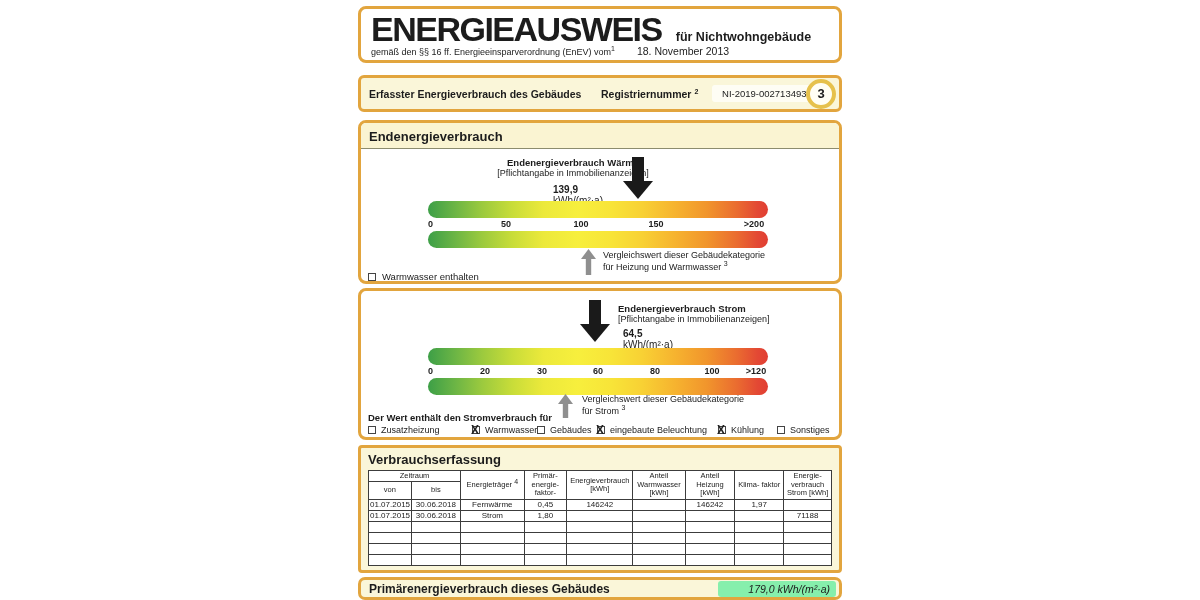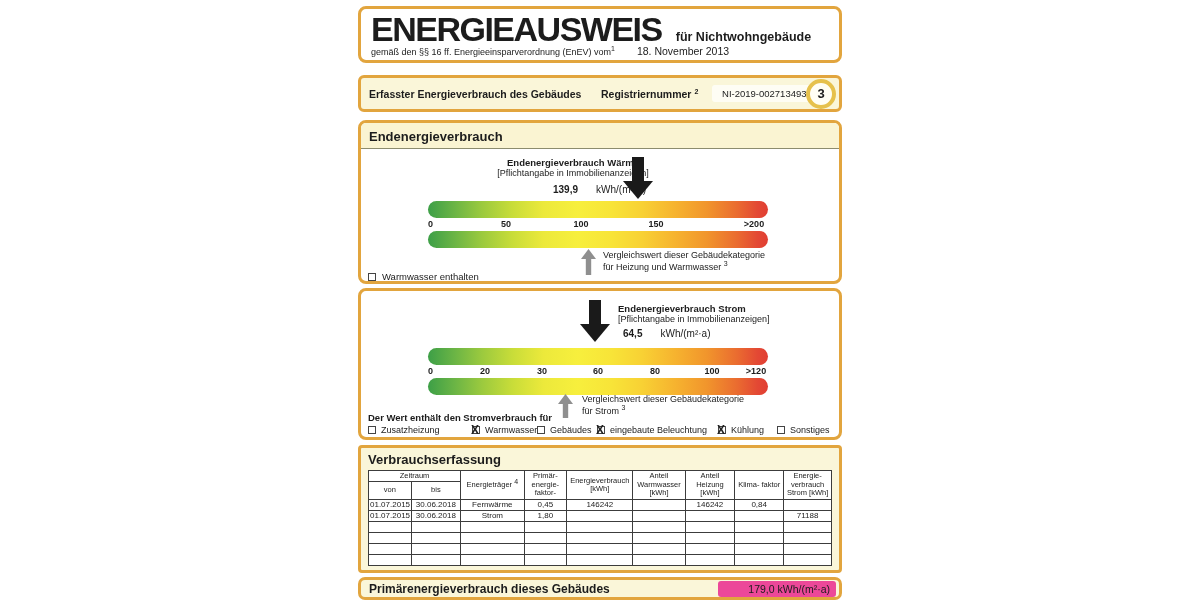--- a/index.html
+++ b/index.html
@@ -36,21 +36,21 @@
   .sect-title-strip { background:#faf4d2; border-bottom:1px solid #8c8c6e;
                       border-radius:5px 5px 0 0; padding:4px 8px 3px; }
   .sect-title { font-size:13px; font-weight:bold; }
   .scalebox1 { height:164px; margin-bottom:4px; }
   .scalebox1 .content { position:relative; height:136px; }
   .scalebox2 { height:152px; margin-bottom:5px; position:relative; }
 
   .abs { position:absolute; }
   .lbl-b { font-size:9.5px; font-weight:bold; line-height:11px; }
   .lbl-n { font-size:9px; line-height:11px; }
-  .val-row { display:flex; gap:18px; font-size:10px; }
+  .val-row { display:flex; font-size:10px;flex-direction:column; }
   .val-num { font-weight:bold; }
 
   .bar { height:17px; width:340px; border-radius:9px;
          background:linear-gradient(90deg,#3d9f47 0%,#6cb545 8%,#9cca3e 16%,
             #c9dd39 25%,#ece93b 34%,#f7ef3d 44%,#f8e438 54%,#f8d134 63%,
             #f6b22f 73%,#f1952c 82%,#ea6b30 91%,#e34834 97%,#e13e33 100%); }
   .ticks { width:340px; height:11px; font-size:9px; font-weight:bold; }
   .tick { position:absolute; top:0; transform:translateX(-50%); }
   .tick.first { transform:none; }
 
@@ -73,22 +73,22 @@
        font-size:7.5px; font-weight:normal; text-align:center; vertical-align:middle;
        padding:0 1px; line-height:8.5px; overflow:hidden; }
   table.verb-t td { font-size:8px; height:11px; }
   tr.hrow1 th { height:11px; }
   tr.hrow2 th { height:18px; }
 
   
   .prim { height:23px; display:flex; align-items:center; padding:0 3px 0 8px;
           border-radius:7px; }
   .prim-label { font-size:12px; font-weight:bold; flex:1; }
-  .prim-val { background:#ec4899; border-radius:3px; font-size:10.5px;
-              padding:2px 6px; min-width:118px; text-align:right; }
+  .prim-val { background:#86efac; border-radius:3px; font-size:10.5px;
+              padding:2px 6px; min-width:118px; text-align:right;font-style:italic; }
 </style>
 </head>
 <body>
 
 <div class="page">
 
   <div class="box hdr">
     <div class="hdr-row1">
       <span class="hdr-title">ENERGIEAUSWEIS</span>
       <span class="hdr-sub">für Nichtwohngebäude</span>
@@ -215,21 +215,21 @@
         <th>bis</th>
       </tr>
       <tr>
         <td>01.07.2015</td>
         <td>30.06.2018</td>
         <td>Fernwärme</td>
         <td>0,45</td>
         <td>146242</td>
         <td></td>
         <td>146242</td>
-        <td>0,84</td>
+        <td>1,97</td>
         <td></td>
       </tr>
       <tr>
         <td>01.07.2015</td>
         <td>30.06.2018</td>
         <td>Strom</td>
         <td>1,80</td>
         <td></td>
         <td></td>
         <td></td>

